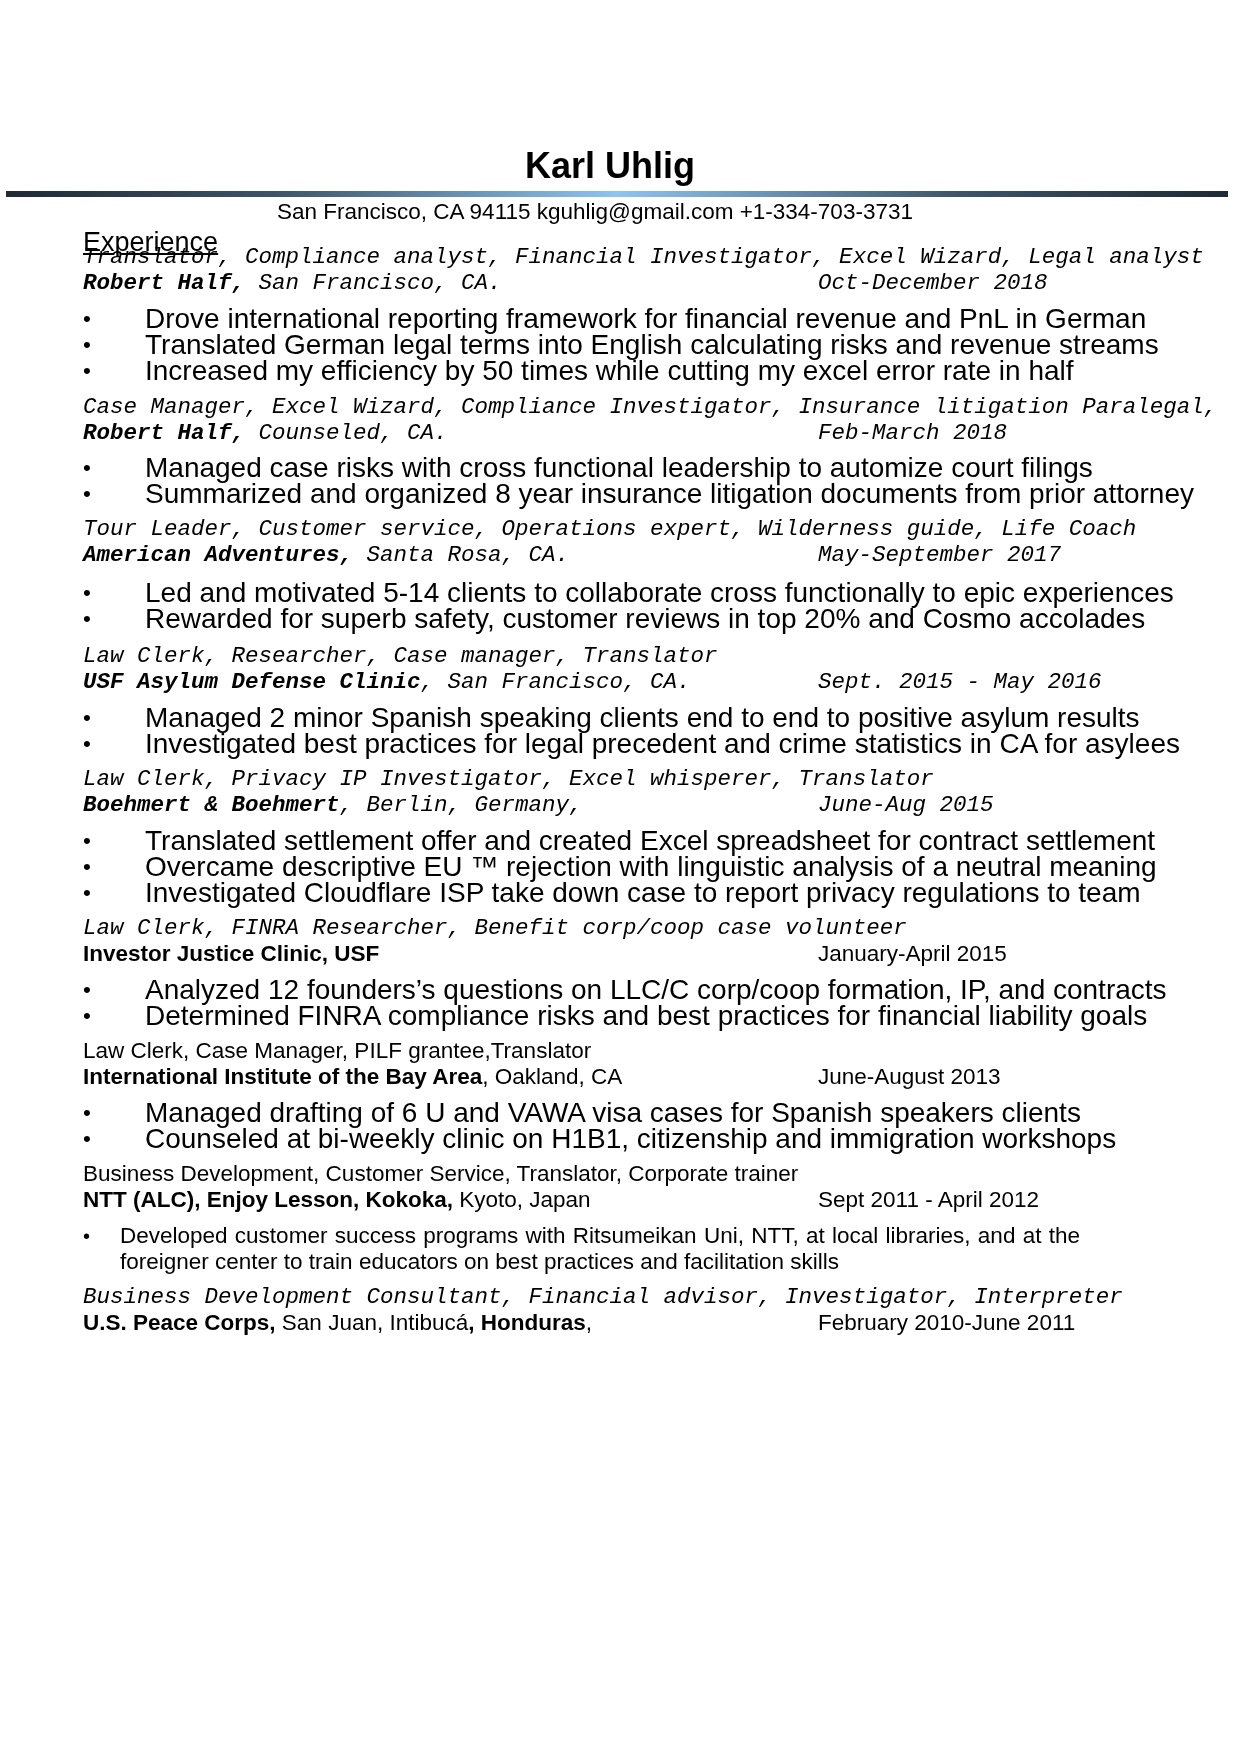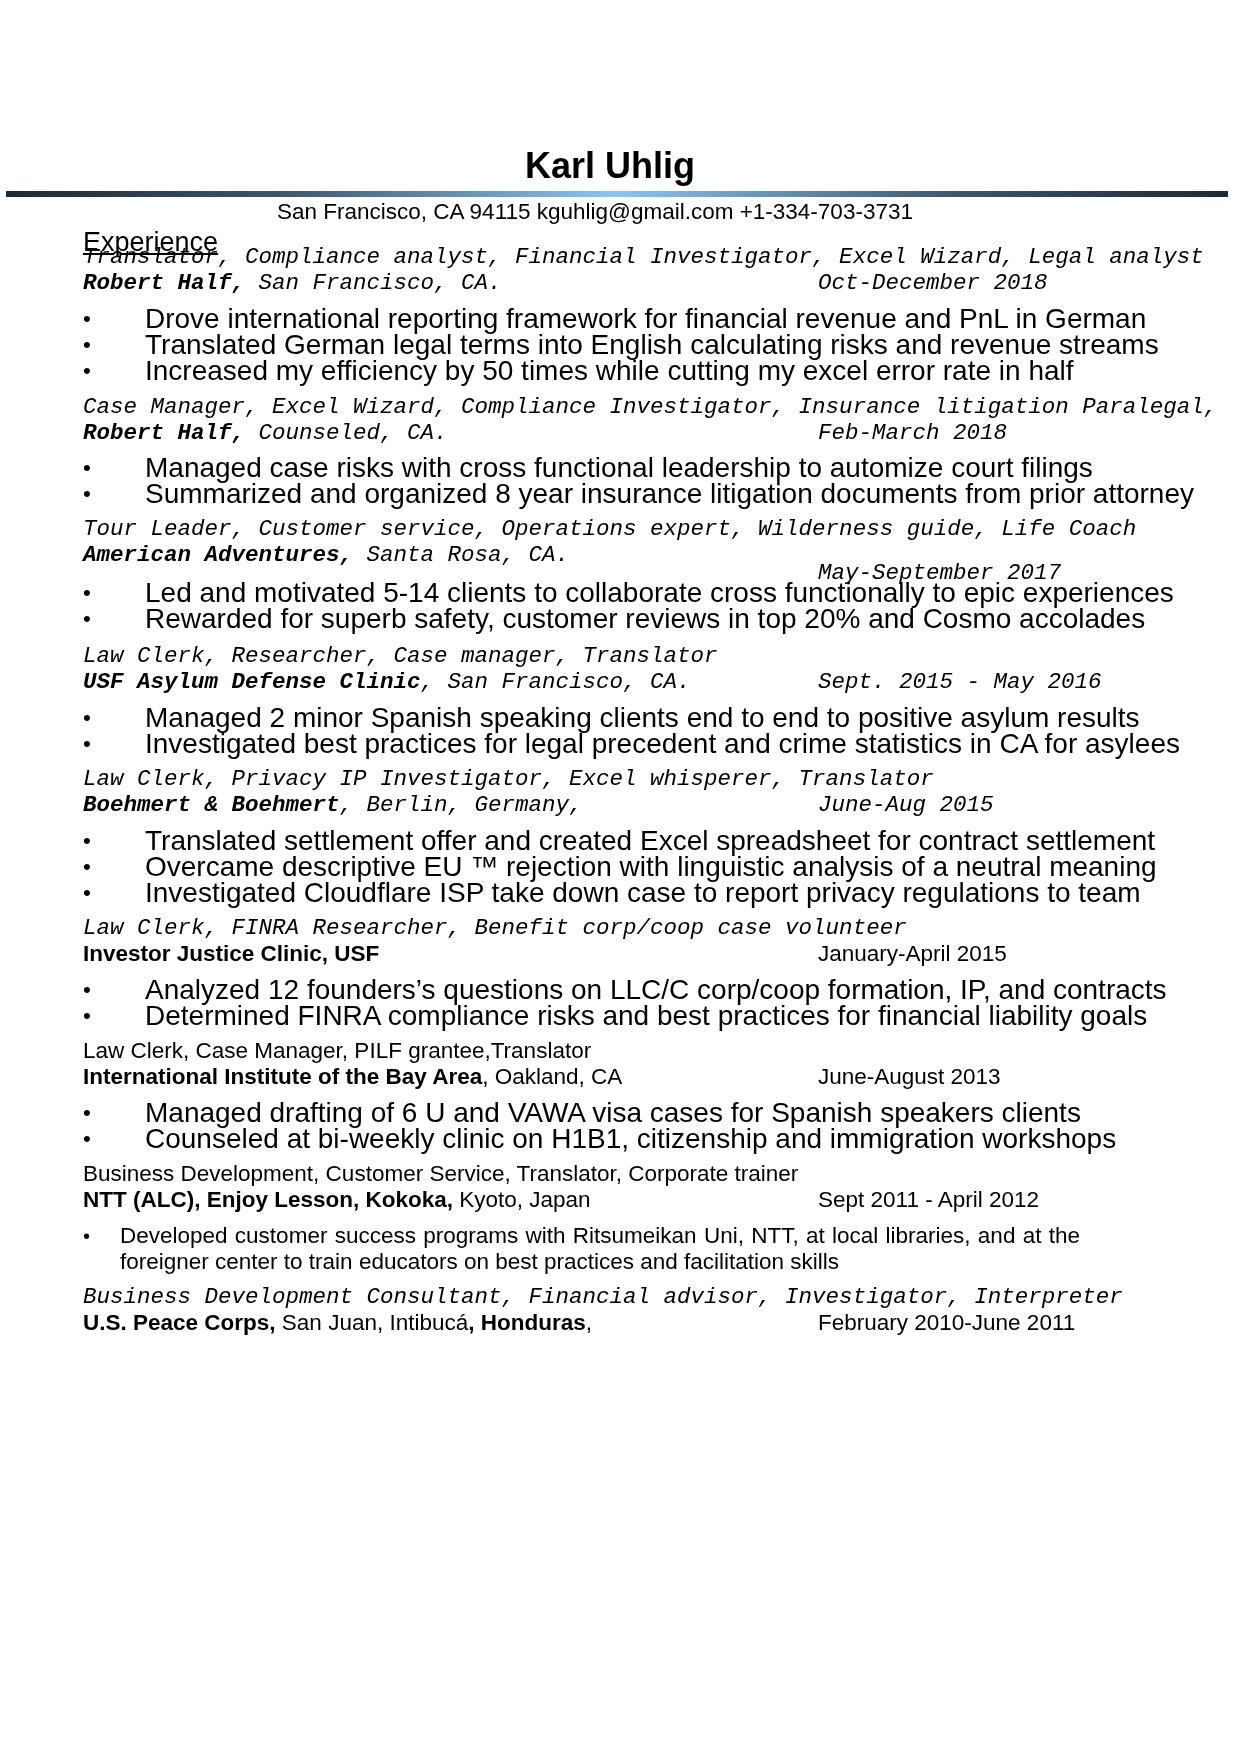--- a/index.html
+++ b/index.html
@@ -46,21 +46,21 @@
   <div class="abs date it" style="top:420px">Feb-March 2018</div>
   <div class="abs bullet-dot" style="top:455px">•</div>
   <div class="abs bullet-text" style="top:455px">Managed case risks with cross functional leadership to automize court filings</div>
   <div class="abs bullet-dot" style="top:481px">•</div>
   <div class="abs bullet-text" style="top:481px">Summarized and organized 8 year insurance litigation documents from prior attorney</div>
 </div>
 
 <div>
   <div class="abs line it" style="top:516px">Tour Leader, Customer service, Operations expert, Wilderness guide, Life Coach</div>
   <div class="abs line it" style="top:542px"><span class="b">American Adventures,</span><span> Santa Rosa, CA.</span></div>
-  <div class="abs date it" style="top:560px">May-September 2017</div>
+  <div class="abs date it" style="top:542px">May-September 2017</div>
   <div class="abs bullet-dot" style="top:580px">•</div>
   <div class="abs bullet-text" style="top:580px">Led and motivated 5-14 clients to collaborate cross functionally to epic experiences</div>
   <div class="abs bullet-dot" style="top:606px">•</div>
   <div class="abs bullet-text" style="top:606px">Rewarded for superb safety, customer reviews in top 20% and Cosmo accolades</div>
 </div>
 
 <div>
   <div class="abs line it" style="top:643px">Law Clerk, Researcher, Case manager, Translator</div>
   <div class="abs line it" style="top:669px"><span class="b">USF Asylum Defense Clinic</span><span>, San Francisco, CA.</span></div>
   <div class="abs date it" style="top:669px">Sept. 2015 - May 2016</div>

